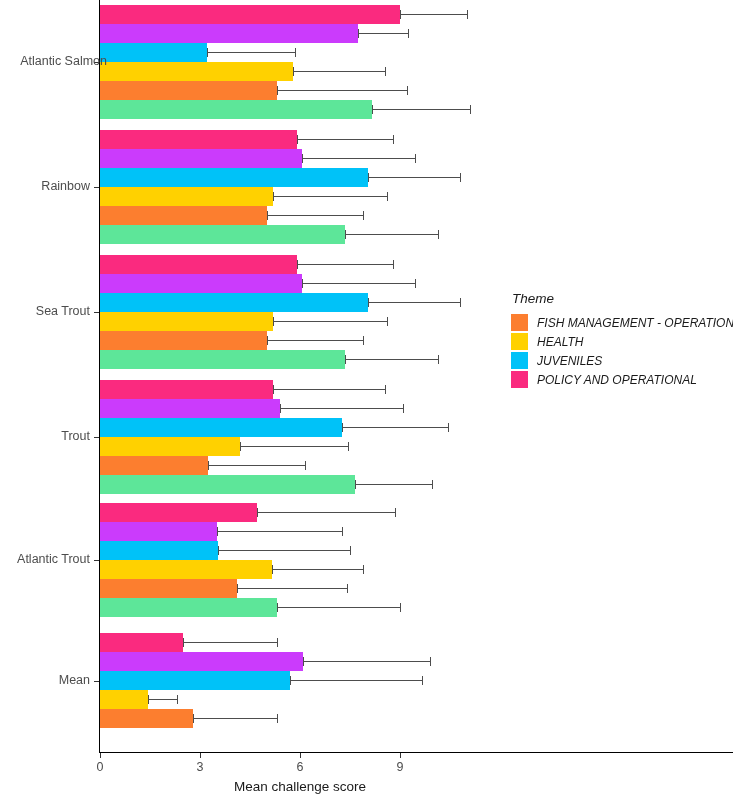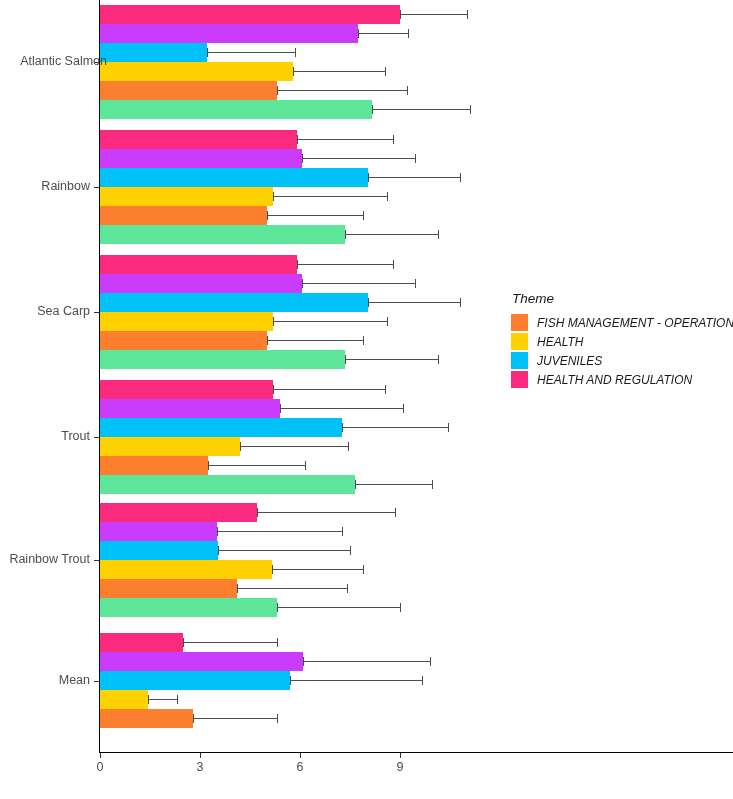--- a/index.html
+++ b/index.html
@@ -369,55 +369,56 @@
         </div>
       </div>
     </div>
 
   <div id="y-axis">
       <div class="ytick" style="top: 62px;"></div>
       <div class="ylabel" style="right: auto; left: 0px; width: 90px; top: 54px; margin-left: 17px;">Atlantic Salmon</div>
       <div class="ytick" style="top: 187px;"></div>
       <div class="ylabel" style="right: auto; left: 0px; width: 90px; top: 179px;">Rainbow</div>
       <div class="ytick" style="top: 312px;"></div>
-      <div class="ylabel" style="right: auto; left: 0px; width: 90px; top: 304px;">Sea Carp</div>
+      <div class="ylabel" style="right: auto; left: 0px; width: 90px; top: 304px;">Sea Trout</div>
       <div class="ytick" style="top: 437px;"></div>
       <div class="ylabel" style="right: auto; left: 0px; width: 90px; top: 429px;">Trout</div>
       <div class="ytick" style="top: 560px;"></div>
-      <div class="ylabel" style="right: auto; left: 0px; width: 90px; top: 552px;">Rainbow Trout</div>
+      <div class="ylabel" style="right: auto; left: 0px; width: 90px; top: 552px;">Atlantic Trout</div>
       <div class="ytick" style="top: 681px;"></div>
       <div class="ylabel" style="right: auto; left: 0px; width: 90px; top: 673px;">Mean</div>
     </div>
   <div id="x-axis">
       <div class="xtick" style="left: 100px;"></div>
       <div class="xticklabel" style="left: 80px;">0</div>
       <div class="xtick" style="left: 200px;"></div>
       <div class="xticklabel" style="left: 180px;">3</div>
       <div class="xtick" style="left: 300px;"></div>
       <div class="xticklabel" style="left: 280px;">6</div>
       <div class="xtick" style="left: 400px;"></div>
       <div class="xticklabel" style="left: 380px;">9</div>
     </div>
 
+  <div id="x-axis-title">Mean challenge score</div>
 
   <div id="legend">
     <div id="legend-title">Theme</div>
     <div id="legend-items">
         <div class="legend-item">
           <span class="legend-swatch" style="background: rgb(252, 126, 47);"></span>
           <span class="legend-label">FISH MANAGEMENT - OPERATIONAL</span>
         </div>
         <div class="legend-item">
           <span class="legend-swatch" style="background: rgb(255, 209, 0);"></span>
           <span class="legend-label">HEALTH</span>
         </div>
         <div class="legend-item">
           <span class="legend-swatch" style="background: rgb(0, 194, 248);"></span>
           <span class="legend-label">JUVENILES</span>
         </div>
         <div class="legend-item">
           <span class="legend-swatch" style="background: rgb(250, 42, 127);"></span>
-          <span class="legend-label">HEALTH AND REGULATION</span>
+          <span class="legend-label">POLICY AND OPERATIONAL</span>
         </div>
       </div>
   </div>
 
 </div>
 
 </body></html>

